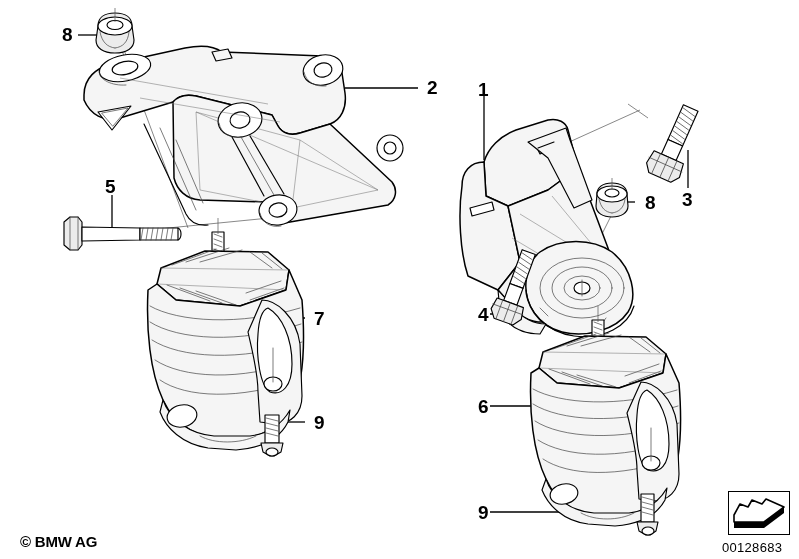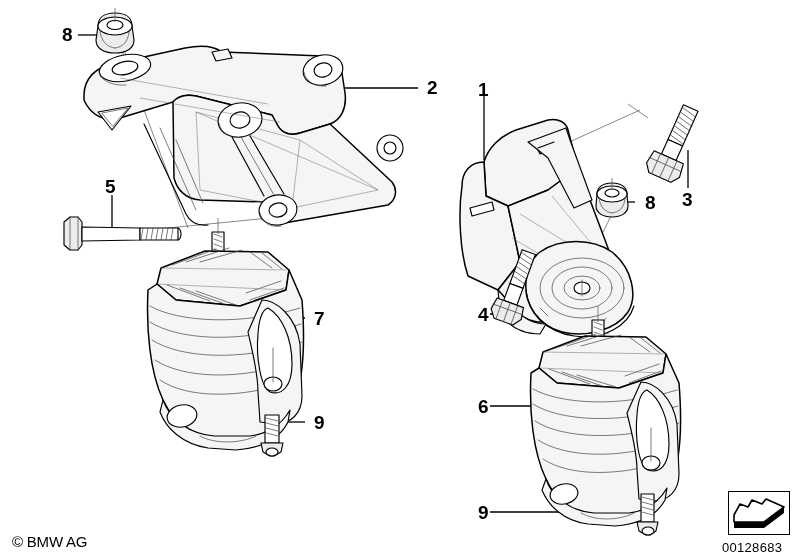--- a/index.html
+++ b/index.html
@@ -1,20 +1,20 @@
 <!DOCTYPE html>
 <html><head>
 <meta charset="utf-8">
 <style>
   html,body{margin:0;padding:0;background:#ffffff;}
   body{width:799px;height:559px;overflow:hidden;font-family:"Liberation Sans",sans-serif;}
   #stage{position:relative;width:799px;height:559px;background:#fff;}
   #art{position:absolute;left:0;top:0;width:799px;height:559px;}
   .callout{position:absolute;font-family:"Liberation Sans",sans-serif;font-weight:bold;font-size:19px;color:#000;line-height:1;}
-  #bmw-ag{position:absolute;left:12px;top:533px;font-family:"Liberation Sans",sans-serif;font-weight:normal;font-size:15px;color:#000;letter-spacing:-0.2px;white-space:nowrap;}
+  #bmw-ag{position:absolute;left:20px;top:533px;font-family:"Liberation Sans",sans-serif;font-weight:bold;font-size:15px;color:#000;letter-spacing:-0.2px;white-space:nowrap;}
   #partno{position:absolute;left:722px;top:540px;font-family:"Liberation Sans",sans-serif;font-size:13px;color:#000;letter-spacing:0.3px;white-space:nowrap;}
 </style>
 </head>
 <body>
 
 <div id="stage">
 
   <svg id="art" viewBox="0 0 799 559" xmlns="http://www.w3.org/2000/svg">
     <defs>
       <style>

